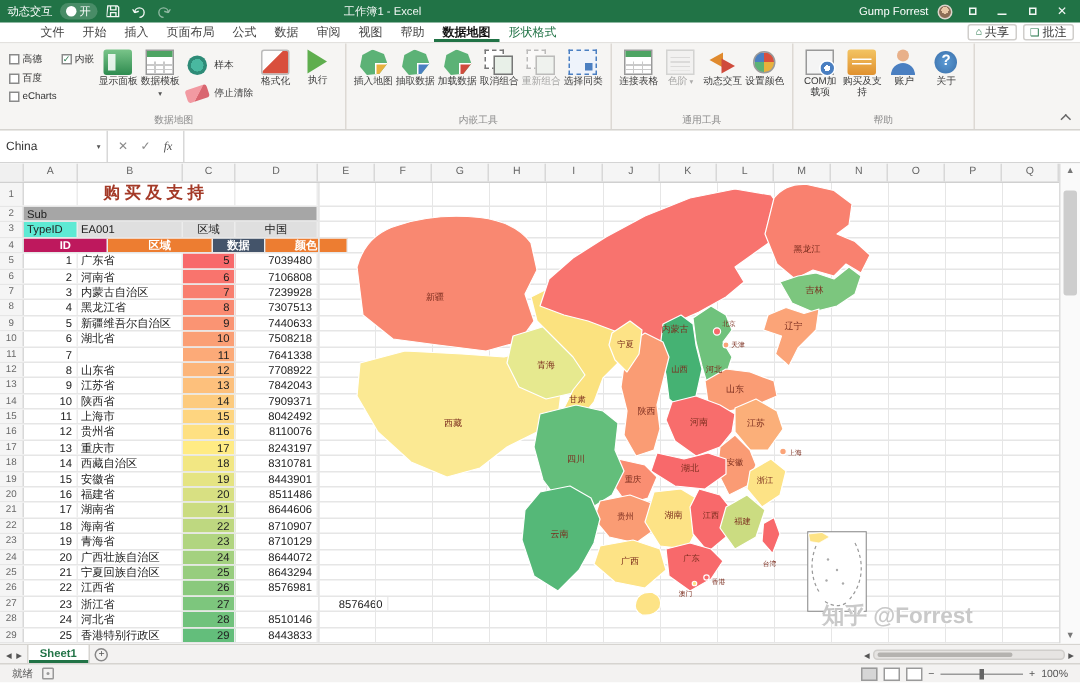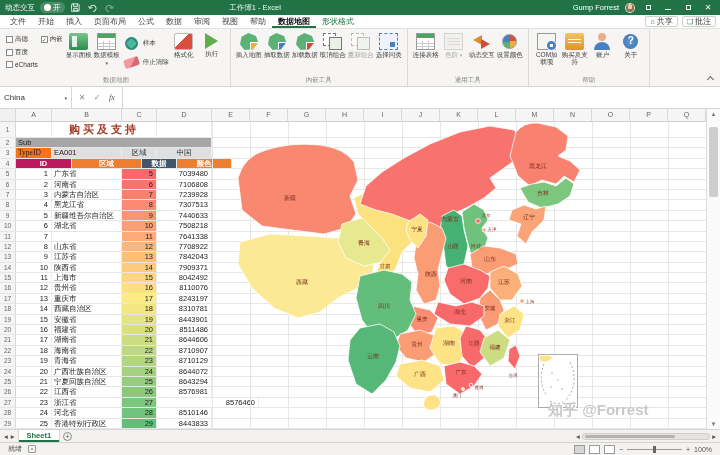--- a/index.html
+++ b/index.html
@@ -162,21 +162,21 @@
       <span>Gump Forrest</span>
       <span class="avatar"></span>
       <span class="winbtn"><span class="maxbox"></span></span>
       <span class="winbtn"><span class="minbar"></span></span>
       <span class="winbtn"><span class="maxbox"></span></span>
       <span class="winbtn">✕</span>
     </span>
   </div>
 
   <div class="tabrow">
-    <div id="tabs" style="display:flex;">
+    <div id="tabs" style="display:flex;margin-left:17px;">
         <div class="tab">文件</div>
         <div class="tab">开始</div>
         <div class="tab">插入</div>
         <div class="tab">页面布局</div>
         <div class="tab">公式</div>
         <div class="tab">数据</div>
         <div class="tab">审阅</div>
         <div class="tab">视图</div>
         <div class="tab">帮助</div>
         <div class="tab active">数据地图</div>
@@ -356,21 +356,21 @@
           <div class="cell " style="width: 55px;"></div>
           <div class="fill"></div>
         </div>
         <div class="row" style="height: 10.393px; line-height: 9.393px;">
           <div class="gut">2</div>
           <div class="cell " style="width: 196px; background: rgb(166, 166, 166);">Sub</div>
           <div class="fill"></div>
         </div>
         <div class="row" style="height: 10.393px; line-height: 9.393px;">
           <div class="gut">3</div>
-          <div class="cell " style="width: 36px; background: #f97316; font-family: Liberation Serif, serif;">TypeID</div>
+          <div class="cell " style="width: 36px; background: #5eead4;">TypeID</div>
           <div class="cell " style="width: 70px; background: rgb(223, 223, 223);">EA001</div>
           <div class="cell ctr" style="width: 35px; background: rgb(223, 223, 223);">区域</div>
           <div class="cell ctr" style="width: 55px; background: rgb(223, 223, 223);">中国</div>
           <div class="fill"></div>
         </div>
         <div class="row" style="height: 10.393px; line-height: 9.393px;">
           <div class="gut">4</div>
           <div class="cell hdr" style="width: 56px; background: #be185d;">ID</div>
           <div class="cell hdr" style="width: 70px; background: rgb(237, 125, 49);">区域</div>
           <div class="cell hdr" style="width: 35px; background: rgb(68, 84, 106);">数据</div>

